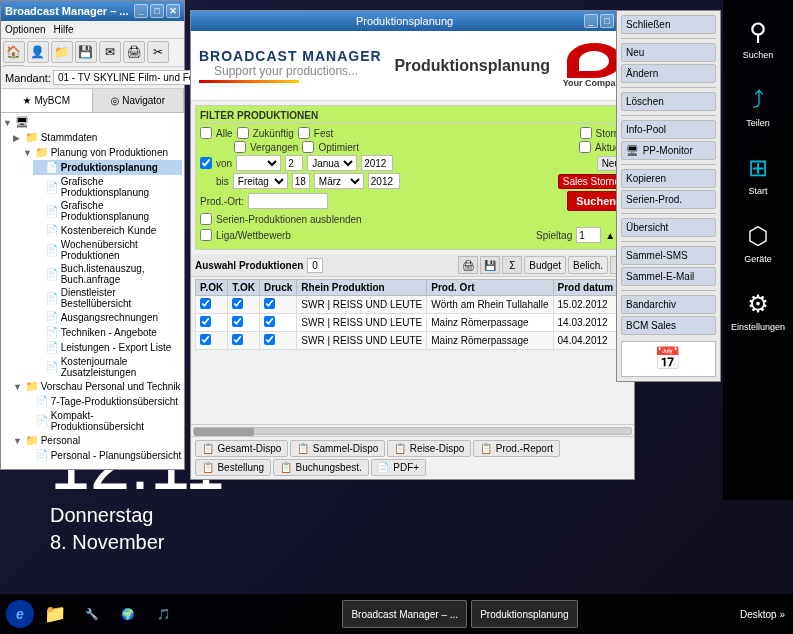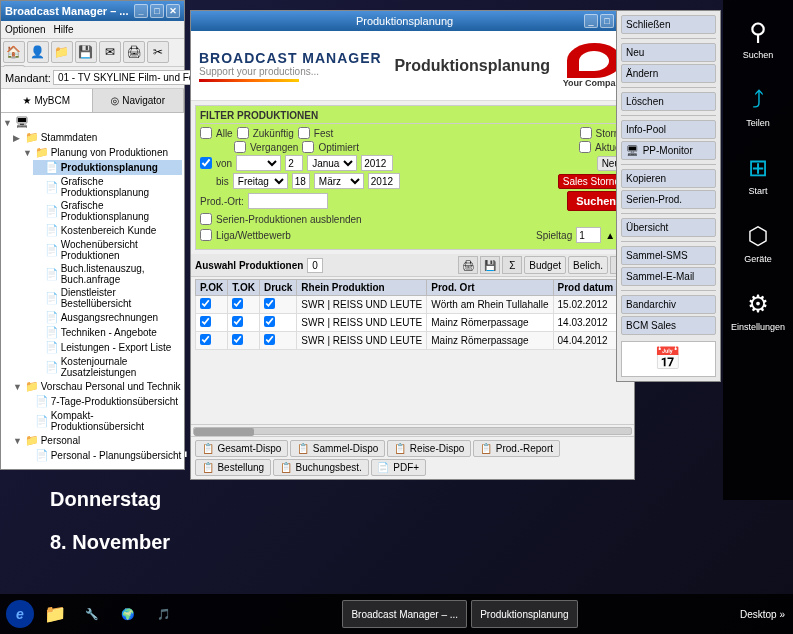--- a/index.html
+++ b/index.html
@@ -14,21 +14,21 @@
     .taskbar-icon { width: 32px; height: 32px; display: flex; align-items: center; justify-content: center; border-radius: 3px; cursor: pointer; }
     .taskbar-ie { background: #003399; border-radius: 50%; width: 28px; height: 28px; display: flex; align-items: center; justify-content: center; color: #66aaff; font-weight: bold; font-size: 14px; font-style: italic; }
     .taskbar-folder { color: #f0c040; font-size: 18px; }
     .taskbar-center { display: flex; align-items: center; gap: 4px; }
     .taskbar-app { background: rgba(255,255,255,0.15); border: 1px solid rgba(255,255,255,0.3); color: white; font-size: 10px; padding: 2px 8px; border-radius: 2px; height: 28px; display: flex; align-items: center; }
     .taskbar-right { display: flex; align-items: center; gap: 8px; padding-right: 8px; color: white; font-size: 11px; }
 
     
     .desktop-clock { position: absolute; left: 50px; bottom: 80px; color: white; }
     .clock-time { font-size: 72px; font-weight: 200; color: white; line-height: 1; }
-    .clock-date { font-size: 20px; color: white; font-weight: 700; margin-top: 20px; }
+    .clock-date { font-size: 20px; color: white; font-weight: 400; margin-top: 4px; }
 
     
     .charm-bar { position: absolute; right: 0; top: 0; width: 70px; height: 500px; background: rgba(0,0,0,0.85); display: flex; flex-direction: column; align-items: center; padding-top: 10px; gap: 10px; z-index: 200; }
     .charm-item { display: flex; flex-direction: column; align-items: center; color: white; cursor: pointer; width: 60px; padding: 8px 4px; }
     .charm-icon { font-size: 24px; margin-bottom: 4px; }
     .charm-label { font-size: 9px; color: white; text-align: center; }
     .charm-search { color: #fff; }
     .charm-share { color: #00b4d8; }
     .charm-start { color: #00b4d8; }
 
@@ -56,21 +56,21 @@
 
     
     .pp-window { position: absolute; left: 190px; top: 10px; width: 445px; height: 470px; background: #f0f0f0; border: 1px solid #888; display: flex; flex-direction: column; z-index: 50; }
     .pp-titlebar { background: linear-gradient(to bottom, #4a90d9, #2060a0); color: white; height: 20px; display: flex; align-items: center; justify-content: space-between; padding: 0 4px; font-size: 11px; }
     .pp-titlebar-center { flex: 1; text-align: center; }
     .pp-titlebar-buttons { display: flex; gap: 2px; }
     .pp-titlebar-btn { width: 14px; height: 14px; border: 1px solid rgba(255,255,255,0.5); border-radius: 2px; display: flex; align-items: center; justify-content: center; font-size: 9px; color: white; cursor: pointer; background: rgba(255,255,255,0.2); }
     .pp-header { background: white; padding: 12px 8px; display: flex; align-items: center; justify-content: space-between; border-bottom: 1px solid #ddd; min-height: 50px; }
     .pp-logo { display: flex; flex-direction: column; }
     .pp-logo-title { font-size: 14px; font-weight: bold; color: #1a3a6e; letter-spacing: 1px; }
-    .pp-logo-subtitle { font-size: 10px; color: #888; }
+    .pp-logo-subtitle { font-size: 12px; color: #888; margin-left: 15px; }
     .pp-header-title { font-size: 16px; font-weight: bold; color: #333; flex: 1; text-align: center; }
 
     
     .pp-filter { background: #bef264; border: 1px solid #ccc; margin: 4px; padding: 4px; }
     .filter-title { font-size: 10px; font-weight: bold; color: #333; margin-bottom: 3px; border-bottom: 1px solid #ccc; padding-bottom: 2px; }
     .filter-row { display: flex; align-items: center; gap: 4px; margin: 2px 0; font-size: 10px; }
     .filter-checkbox { width: 12px; height: 12px; }
     .filter-label { color: #333; white-space: nowrap; }
     .filter-input { border: 1px solid #bbb; height: 16px; font-size: 10px; background: white; padding: 0 2px; }
     .filter-select { border: 1px solid #bbb; height: 16px; font-size: 10px; background: white; }

